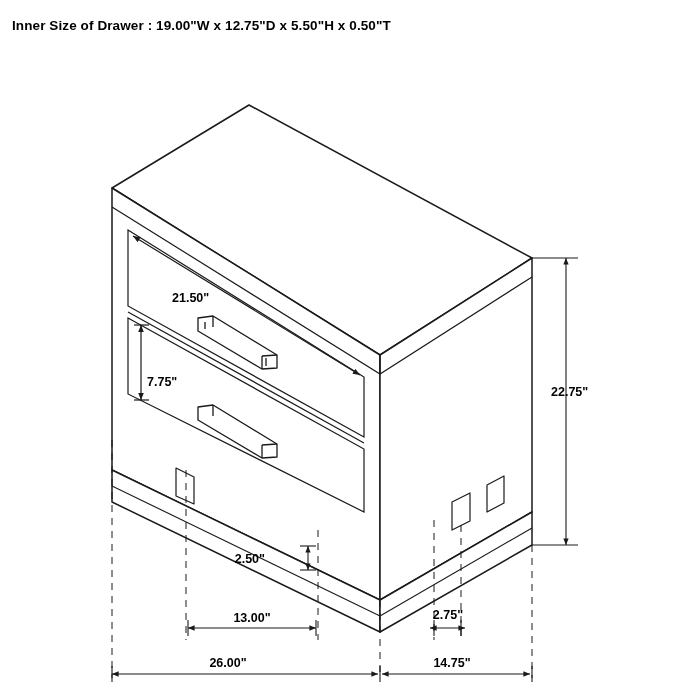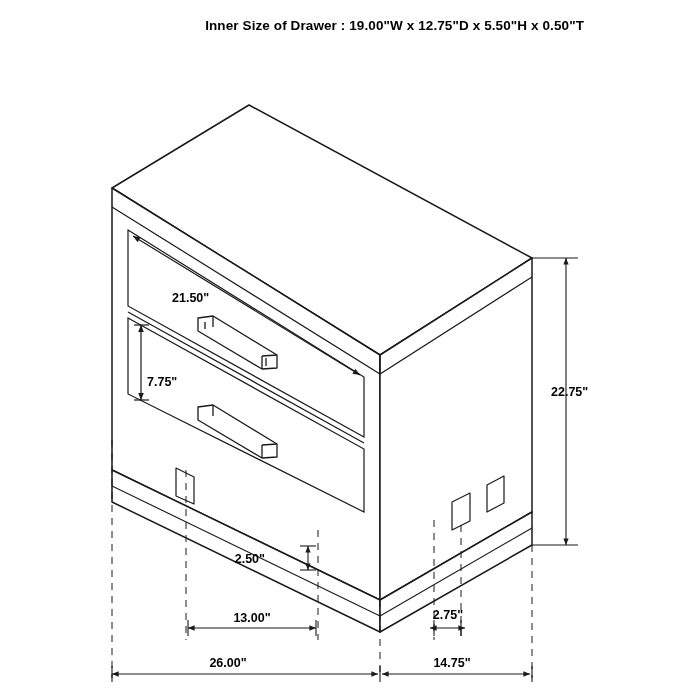--- a/index.html
+++ b/index.html
@@ -16,23 +16,23 @@
     overflow: hidden;
   }
   #page {
     position: relative;
     width: 700px;
     height: 700px;
   }
   #title {
     position: absolute;
     top: 18px;
-    left: 4px;
+    left: 12px;
     width: 580px;
-    text-align: right;
+    text-align: left;
     font-size: 13.5px;
     font-weight: bold;
     letter-spacing: 0.1px;
     color: #000;
   }
   svg#diagram {
     position: absolute;
     top: 0;
     left: 0;
     width: 700px;

